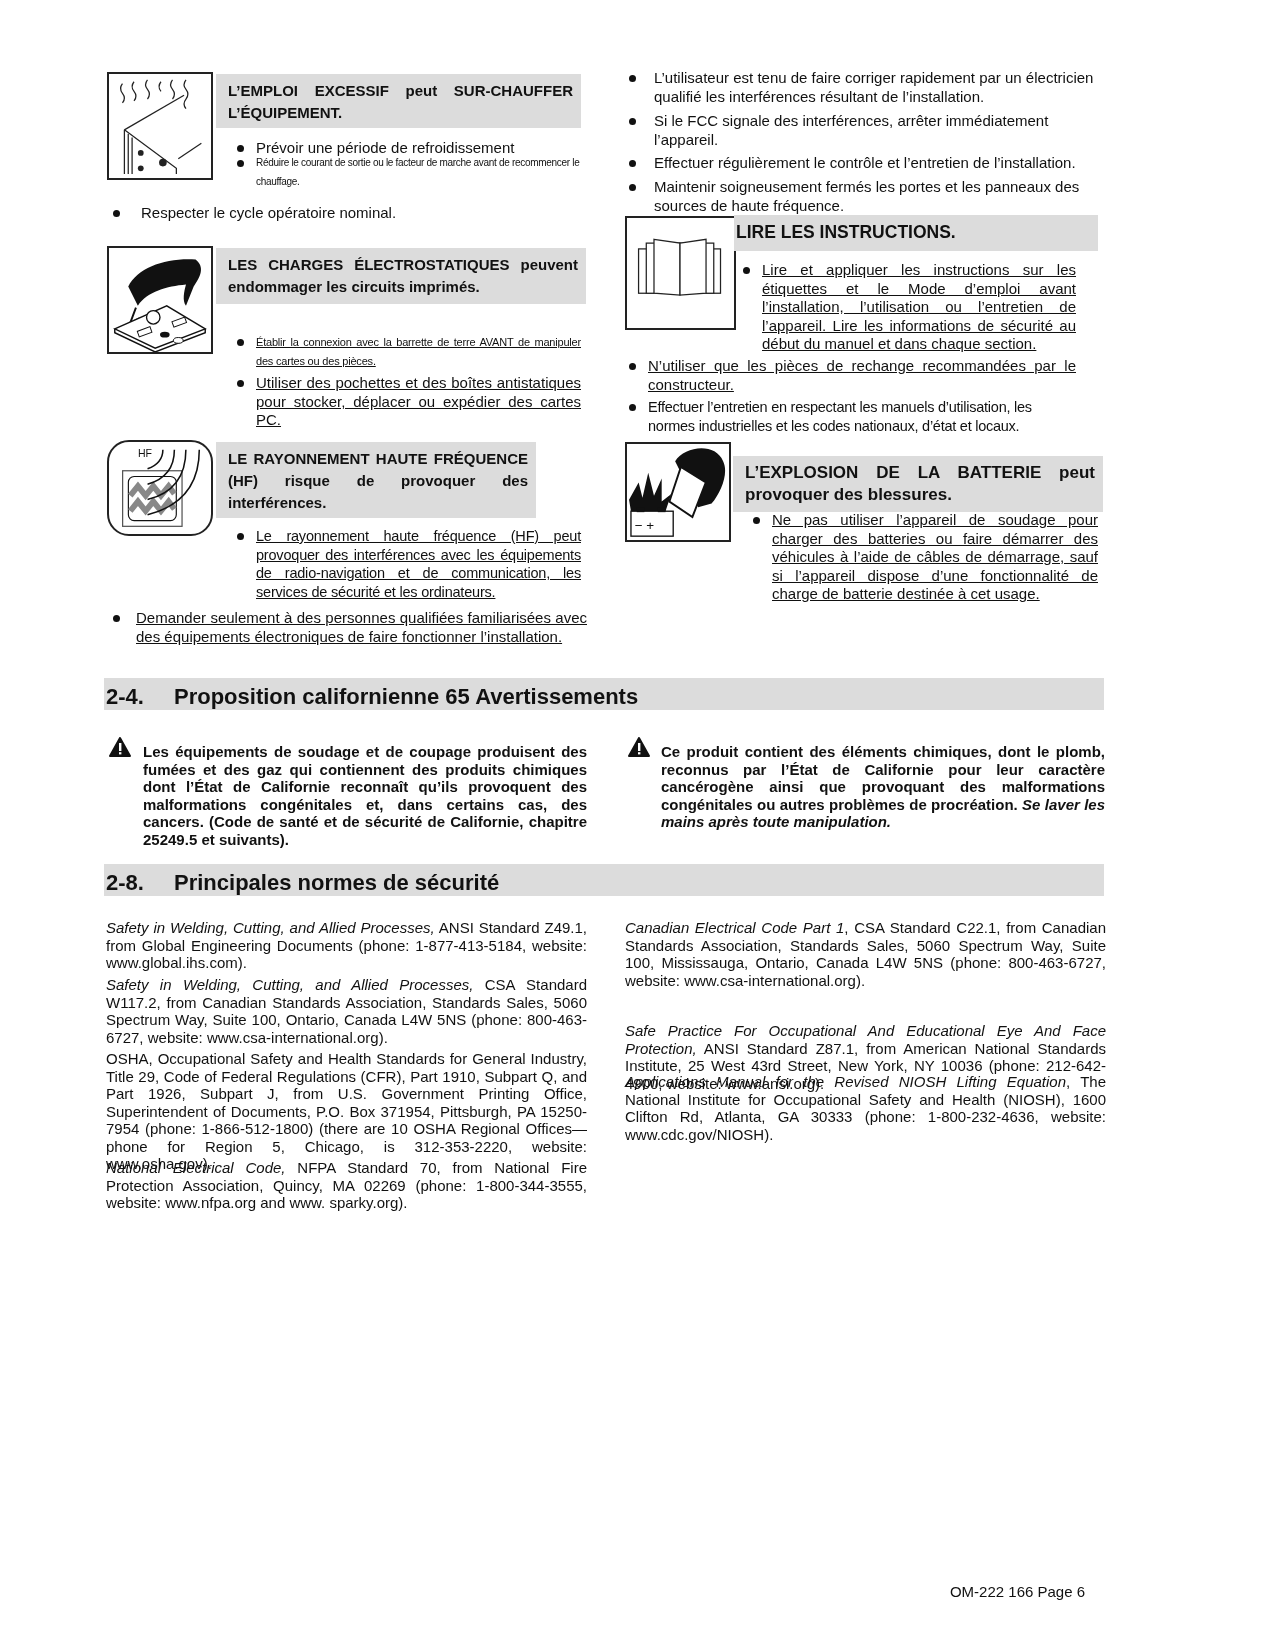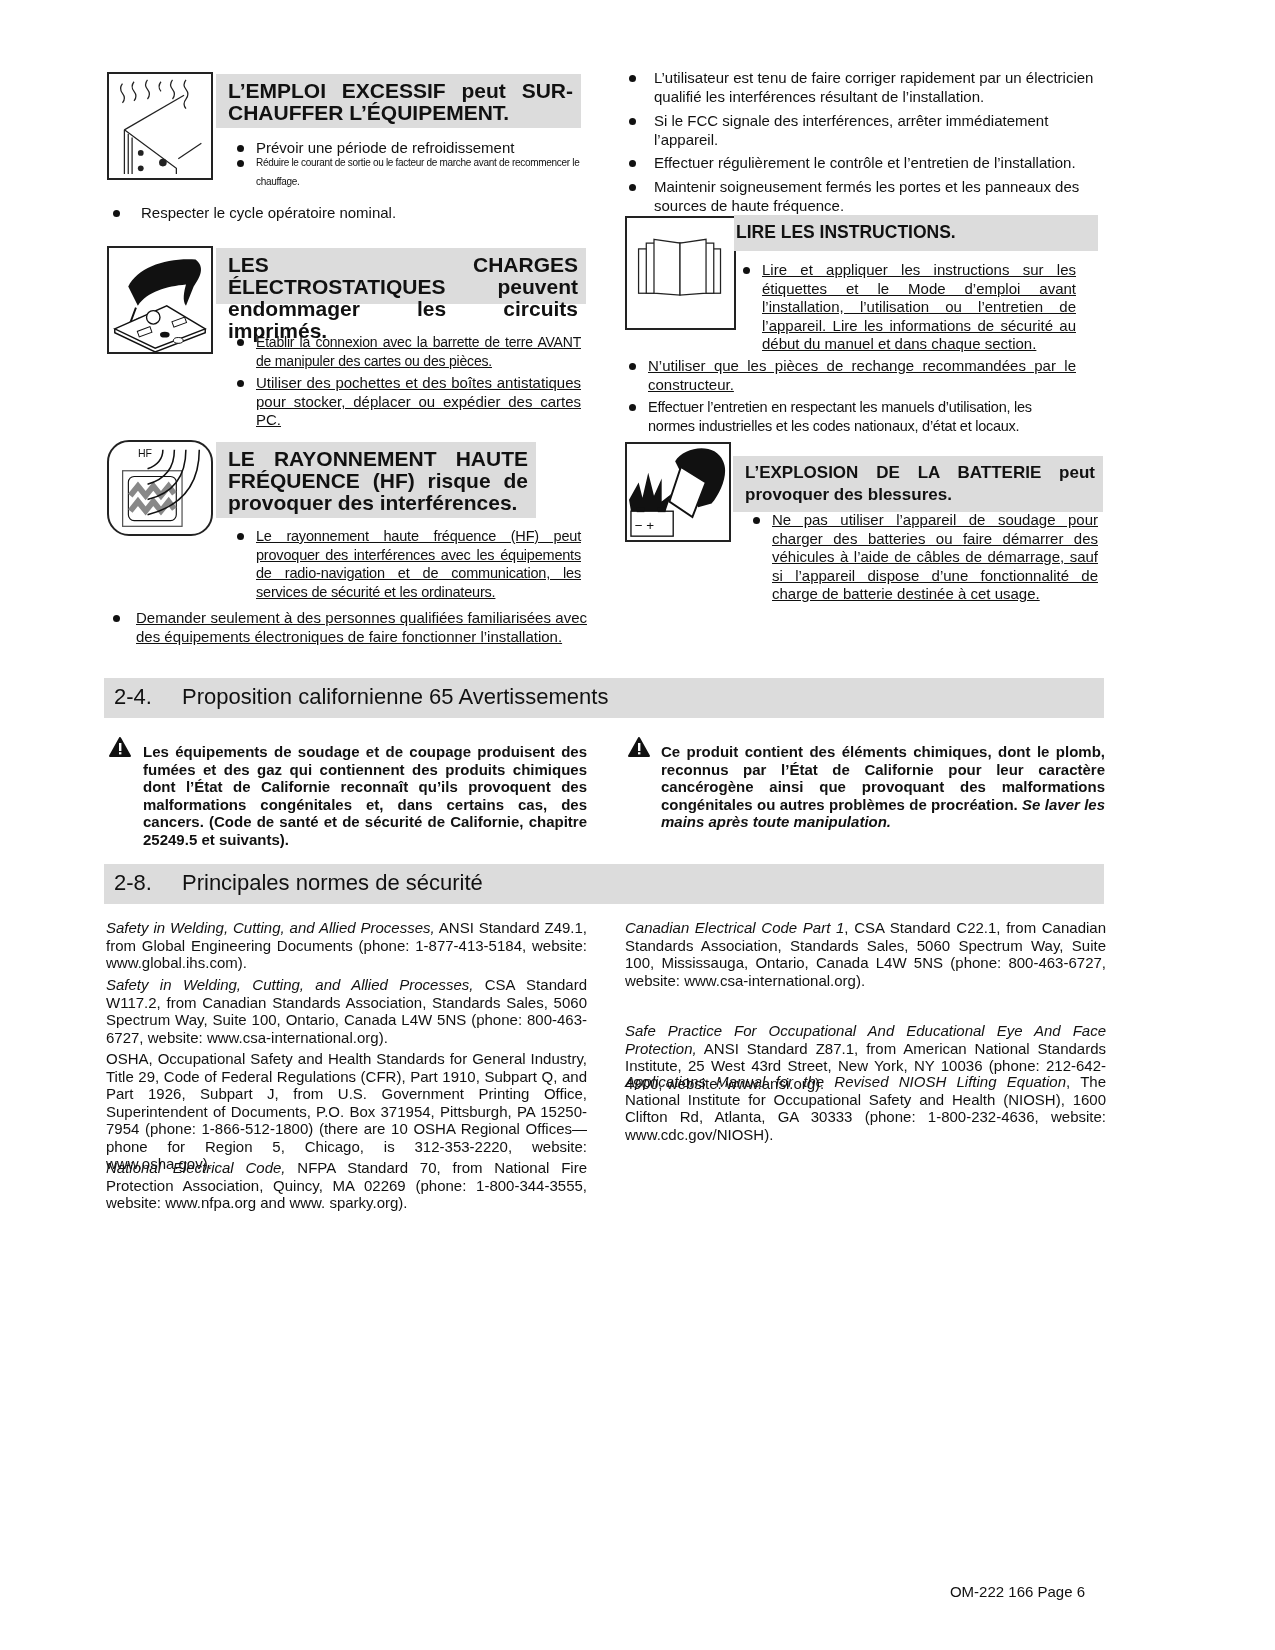--- a/index.html
+++ b/index.html
@@ -1,25 +1,25 @@
 <!DOCTYPE html>
 <html><head>
 <meta charset="utf-8">
 <style>
   html, body { margin:0; padding:0; background:#fff; }
   body { width:1275px; height:1650px; position:relative; font-family:"Liberation Sans", sans-serif; color:#111; overflow:hidden; }
   .hz-icon { position:absolute; border:2px solid #222; background:#fff; box-sizing:border-box; }
   .hz-icon svg { position:absolute; left:0; top:0; width:100%; height:100%; }
-  .hz-title { position:absolute; background:#dcdcdc; font-weight:bold; font-size:21px; line-height:22px; padding:6px 8px 6px 12px; box-sizing:border-box; text-align:justify; text-align-last:left; }
+  .hz-title { position:absolute; background:#dcdcdc; font-weight:bold; font-size:15px; line-height:22px; padding:6px 8px 6px 12px; box-sizing:border-box; text-align:justify; text-align-last:left; }
   .bl { position:absolute; font-size:15px; line-height:18.5px; }
   .bl .dot { position:absolute; left:0; top:0; width:14px; }
   .bl .dot:before { content:""; position:absolute; left:1px; top:6px; width:7px; height:7px; background:#111; border-radius:50%; }
   .bl .txt { display:block; }
   .justify { text-align:justify;text-decoration:underline; }
-  .sec-head { position:absolute; left:104px; width:1000px; height:40px; background:#dcdcdc; font-weight:normal; font-size:22px; line-height:38px; box-sizing:border-box; padding-left:10px; }
+  .sec-head { position:absolute; left:104px; width:1000px; height:32px; background:#dcdcdc; font-weight:bold; font-size:22px; line-height:38px; box-sizing:border-box; padding-left:2px; }
   .sec-head .num { display:inline-block; width:68px; }
   .warn { position:absolute; font-weight:bold; font-size:15px; line-height:17.5px; text-align:justify; }
   .warn-icon { position:absolute; width:22px; height:20px; }
   .ref { position:absolute; font-size:15px; line-height:17.5px; text-align:justify; }
   .ref i { font-style:italic; }
   .footer { position:absolute; left:930px; top:1583px; width:175px; text-align:center; font-size:15px; }
 </style>
 </head>
 <body>
 
@@ -65,21 +65,21 @@
     <path d="M6 84 L60 60 L100 84 L48 104 Z" fill="#fff" stroke="#111" stroke-width="1.5"></path>
     <path d="M6 84 L6 88 L48 108 L100 88 L100 84" fill="none" stroke="#111" stroke-width="1.5"></path>
     <circle cx="46" cy="72" r="7" fill="#fff" stroke="#111" stroke-width="1.4"></circle>
     <rect x="66" y="74" width="14" height="6" fill="#fff" stroke="#111" transform="rotate(-20 73 77)"></rect>
     <rect x="30" y="84" width="14" height="6" fill="#fff" stroke="#111" transform="rotate(-20 37 87)"></rect>
     <ellipse cx="58" cy="90" rx="5" ry="3" fill="#111"></ellipse>
     <ellipse cx="72" cy="96" rx="5" ry="3" fill="#fff" stroke="#111"></ellipse>
   </svg>
 </div>
 <div class="hz-title" style="left:216px;top:248px;width:370px;height:56px;">LES CHARGES ÉLECTROSTATIQUES peuvent endommager les circuits imprimés.</div>
-<div class="bl justify" style="left:236px;top:333px;width:345px;font-size:14px;letter-spacing:-0.2px">
+<div class="bl justify" style="left:236px;top:333px;width:345px;font-size:11px;letter-spacing:-0.2px">
     <span class="dot"></span>
     <span class="txt" style="padding-left:20px">Établir la connexion avec la barrette de terre AVANT de manipuler des cartes ou des pièces.</span>
   </div>
 <div class="bl justify" style="left:236px;top:374px;width:345px;">
     <span class="dot"></span>
     <span class="txt" style="padding-left:20px">Utiliser des pochettes et des boîtes antistatiques pour stocker, déplacer ou expédier des cartes PC.</span>
   </div>
 
 <div class="hz-icon" style="left:107px;top:440px;width:106px;height:96px;border-radius:22px;">
   <svg viewBox="0 0 106 96">

